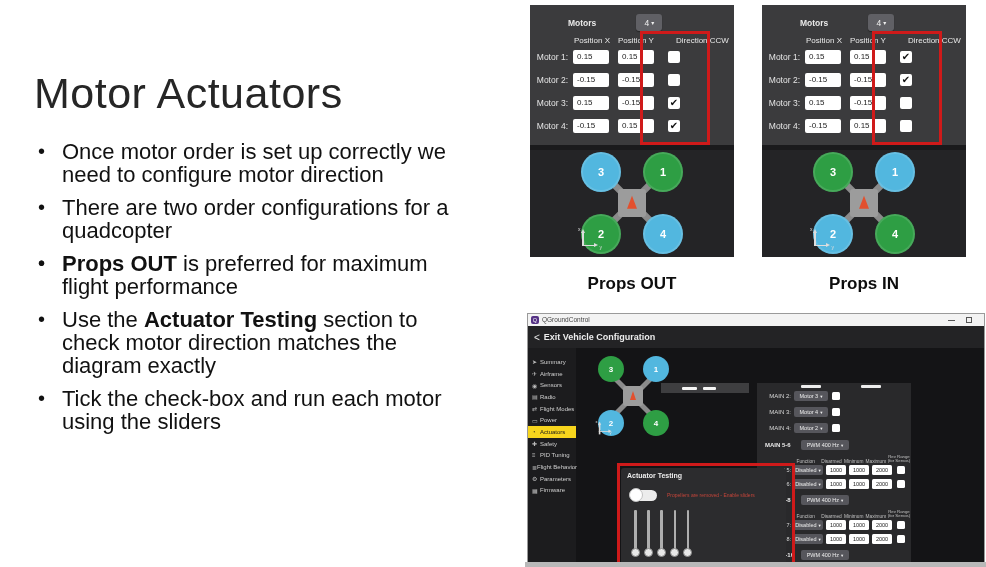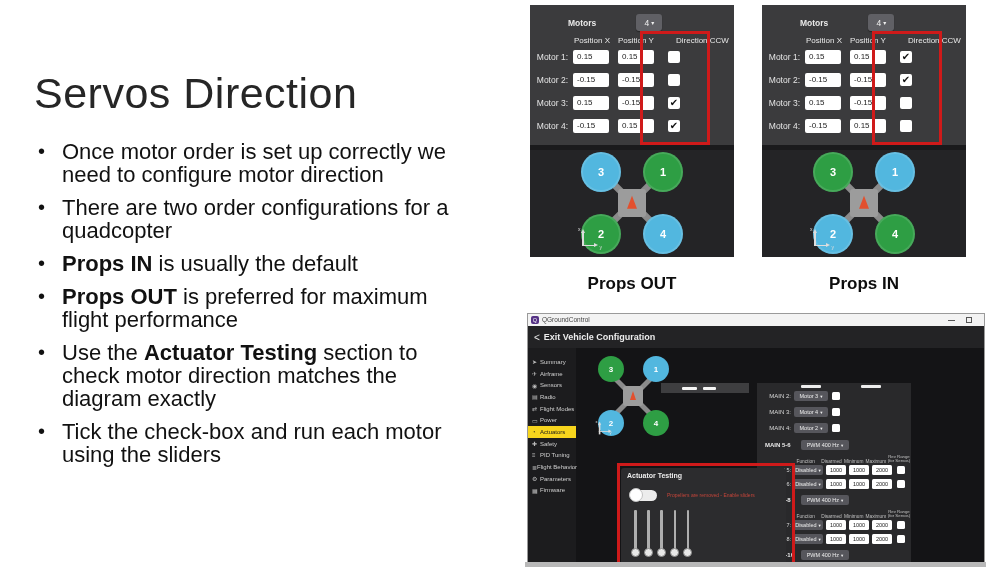--- a/index.html
+++ b/index.html
@@ -153,26 +153,26 @@
   .sl-tag{position:absolute;left:6.5px;top:52px;width:1.5px;height:11px;background:#5d5d5f;}
   .act-redbox{position:absolute;left:41px;top:115px;width:172px;height:133px;border:3px solid #cf1a1a;}
 
   .bottom-strip{position:absolute;left:525px;top:562px;width:461px;height:5px;background:#b8b8b8;z-index:5;}
 </style>
 </head>
 <body>
 
 <div class="slide">
 
-  <h1 class="title">Servos Direction</h1>
+  <h1 class="title">Motor Actuators</h1>
 
   <ul class="bullets">
       <li><span class="dot">•</span><span class="b-text"><span>Once motor order is set up correctly we need to configure motor direction</span></span></li>
       <li><span class="dot">•</span><span class="b-text"><span>There are two order configurations for a quadcopter</span></span></li>
-      <li><span class="dot">•</span><span class="b-text"><b>Props IN</b><span> is usually the default</span></span></li>
+      <li><span class="dot">•</span></li>
       <li><span class="dot">•</span><span class="b-text"><b>Props OUT</b><span> is preferred for maximum flight performance</span></span></li>
       <li><span class="dot">•</span><span class="b-text"><span>Use the </span><b>Actuator Testing</b><span> section to check motor direction matches the diagram exactly</span></span></li>
       <li><span class="dot">•</span><span class="b-text"><span>Tick the check-box and run each motor using the sliders</span></span></li>
     </ul>
 
   <figure class="motor-slot slot-0">
     <div class="panel-mount">
         <div class="motor-panel">
     <div class="mp-table">
       <div class="mp-motors-row">

